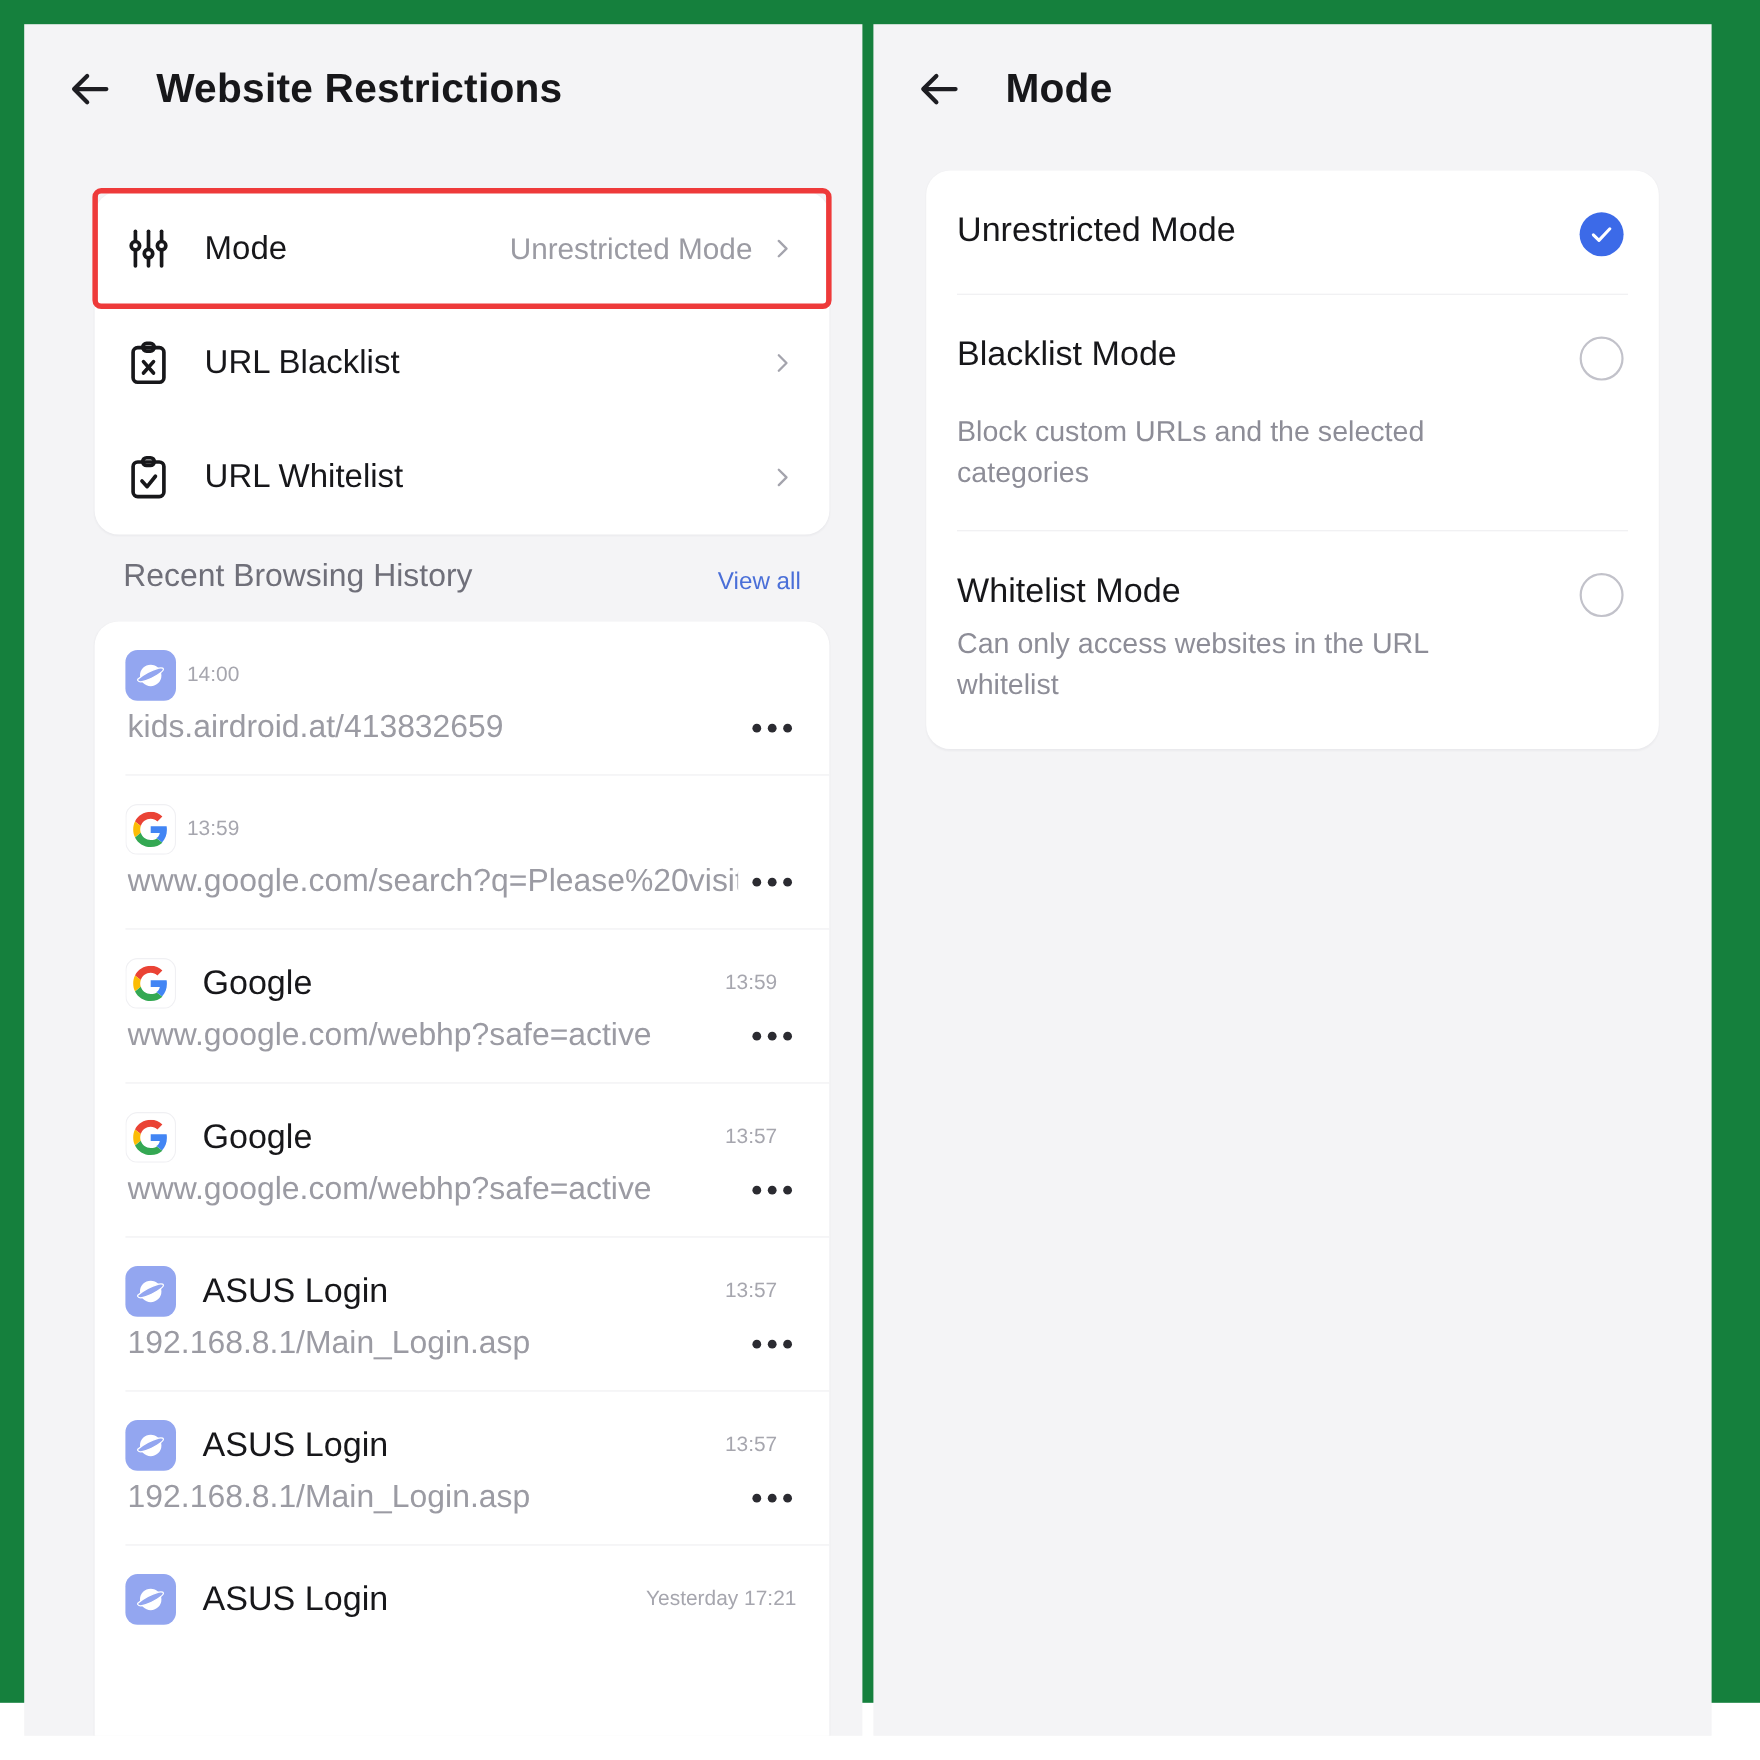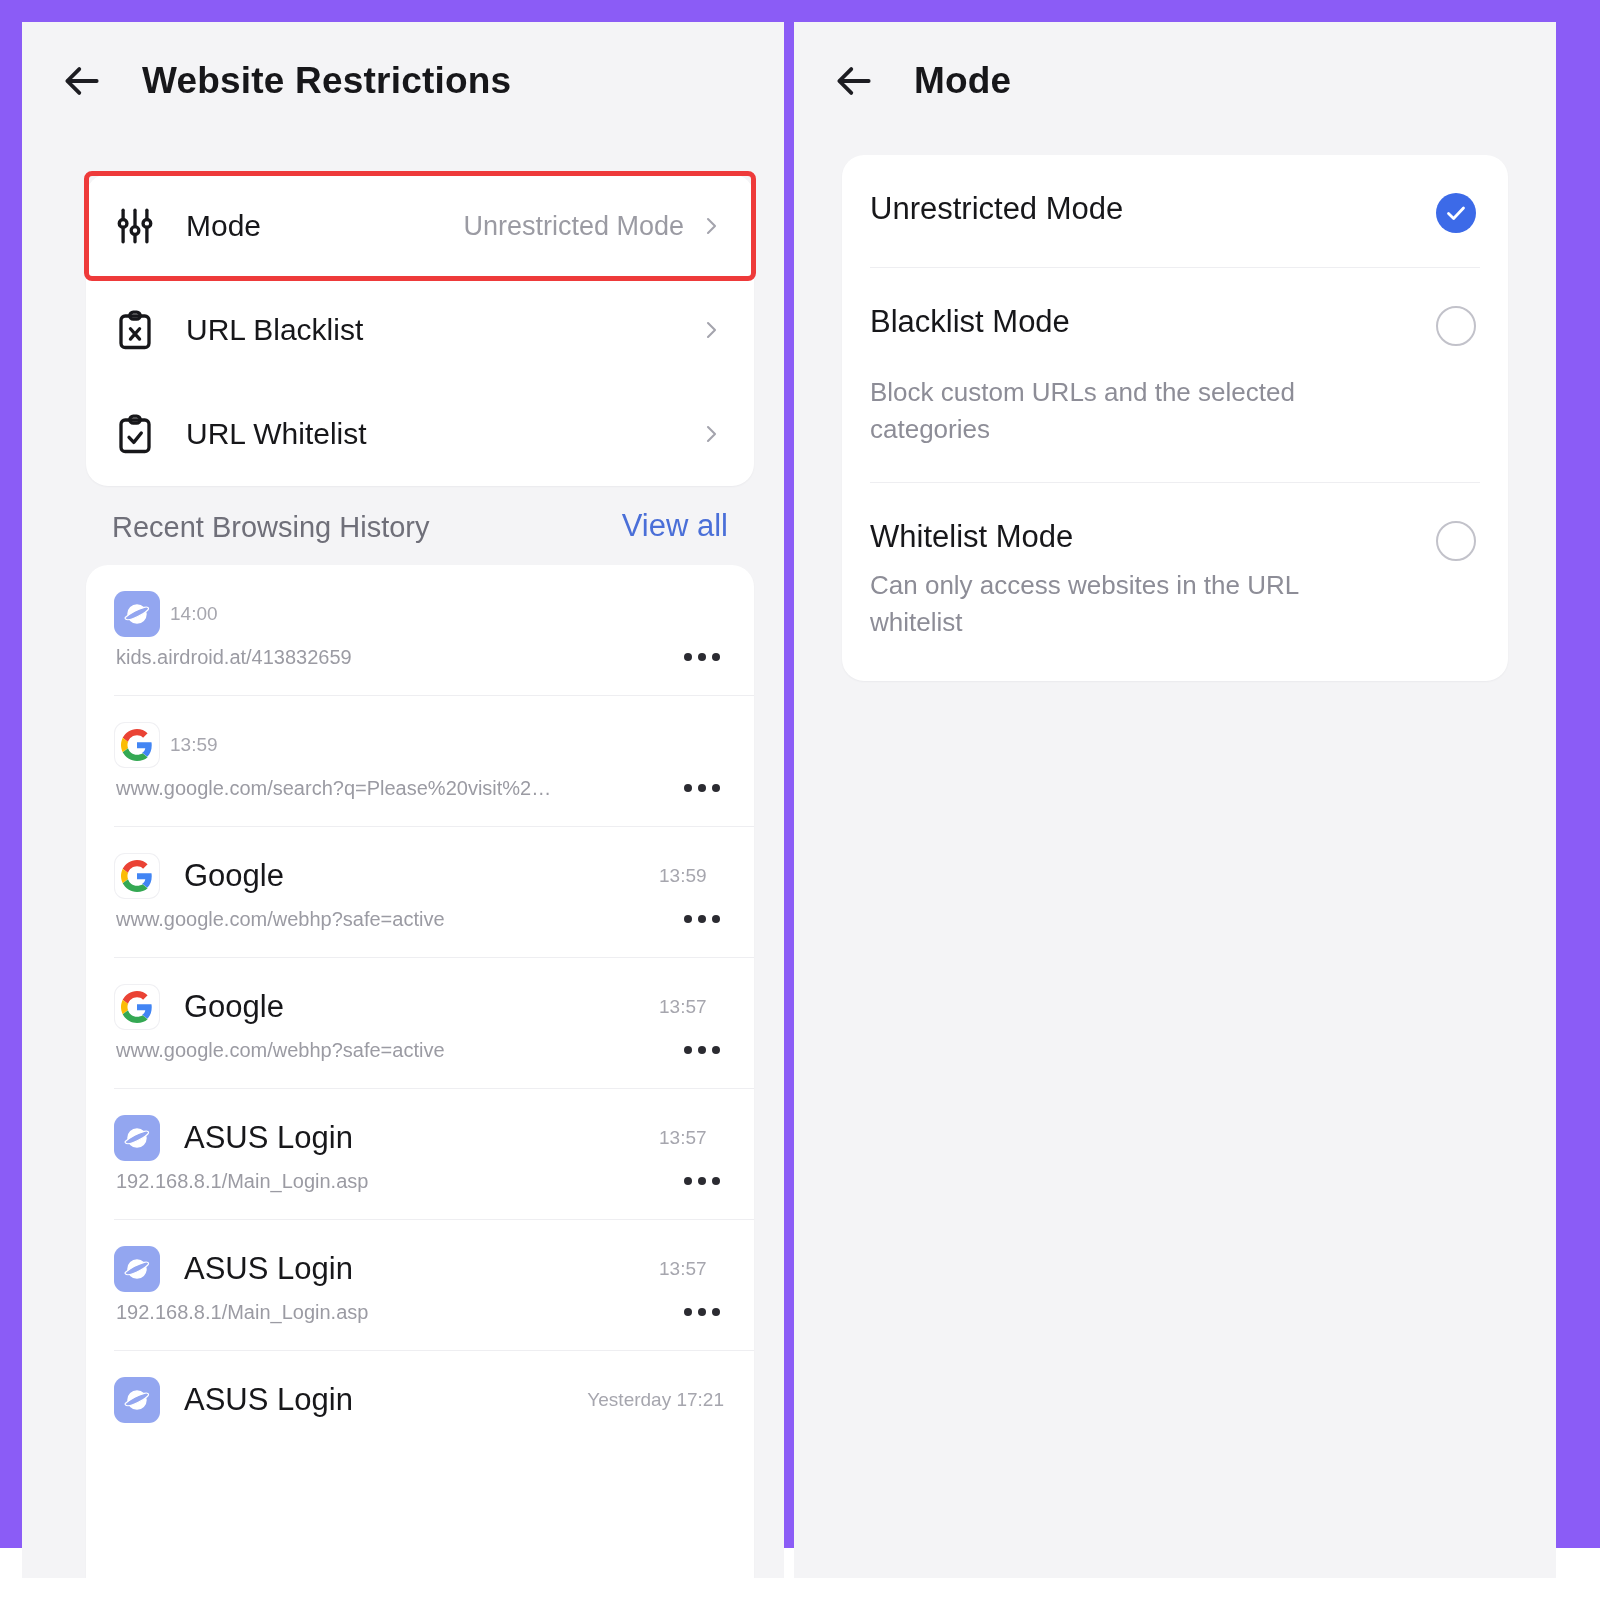--- a/index.html
+++ b/index.html
@@ -11,21 +11,21 @@
     width: 1600px;
     height: 1600px;
     font-family: "Liberation Sans", sans-serif;
     -webkit-font-smoothing: antialiased;
     overflow: hidden;
   }
   .stage {
     position: relative;
     width: 1600px;
     height: 1548px;
-    background: #8b5cf6;
+    background: #15803d;
   }
 
   
   .panel {
     position: absolute;
     background: #f4f4f6;
     overflow: hidden;
   }
   .panel-left {
     left: 22px;
@@ -141,21 +141,21 @@
     width: 616px;
     display: flex;
     align-items: flex-end;
     justify-content: space-between;
   }
   .sec-head .t {
     font-size: 29px;
     color: #6f6f79;
   }
   .sec-head .a {
-    font-size: 31px;
+    font-size: 22px;
     color: #4a6fd8;
     cursor: pointer;
   }
 
   
   .hist-card {
     position: absolute;
     left: 64px;
     top: 543px;
     width: 668px;
@@ -202,21 +202,21 @@
     margin-left: 10px;
   }
   .hrow .line2 {
     display: flex;
     align-items: center;
     justify-content: space-between;
     margin-top: 8px;
     padding-left: 2px;
   }
   .hrow .url {
-    font-size: 20px;
+    font-size: 29px;
     color: #9b9ba3;
     white-space: nowrap;
     overflow: hidden;
     max-width: 555px;
   }
   .dots {
     display: flex;
     gap: 6px;
     flex: 0 0 auto;
     padding: 8px 4px;

